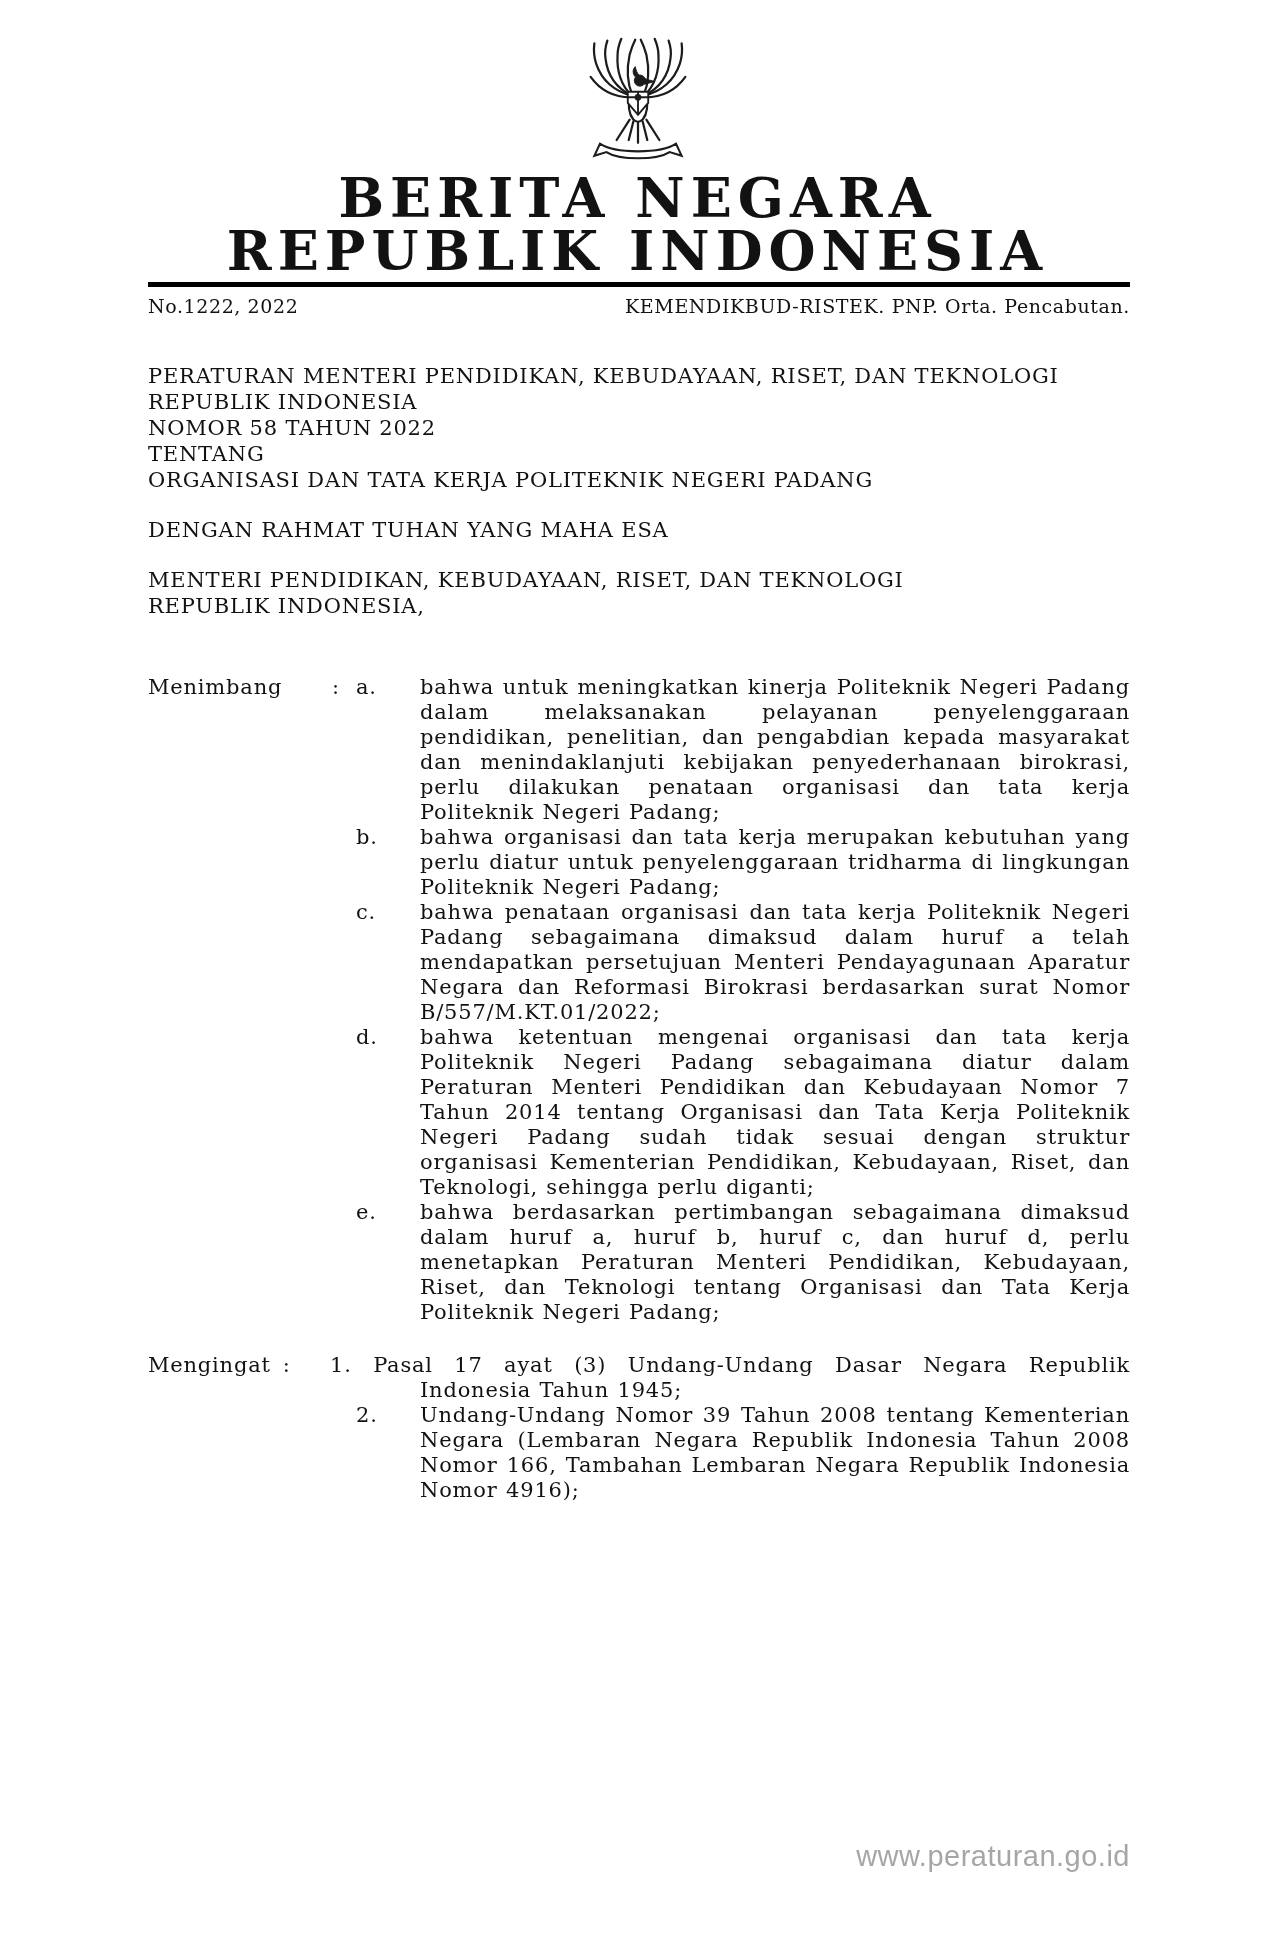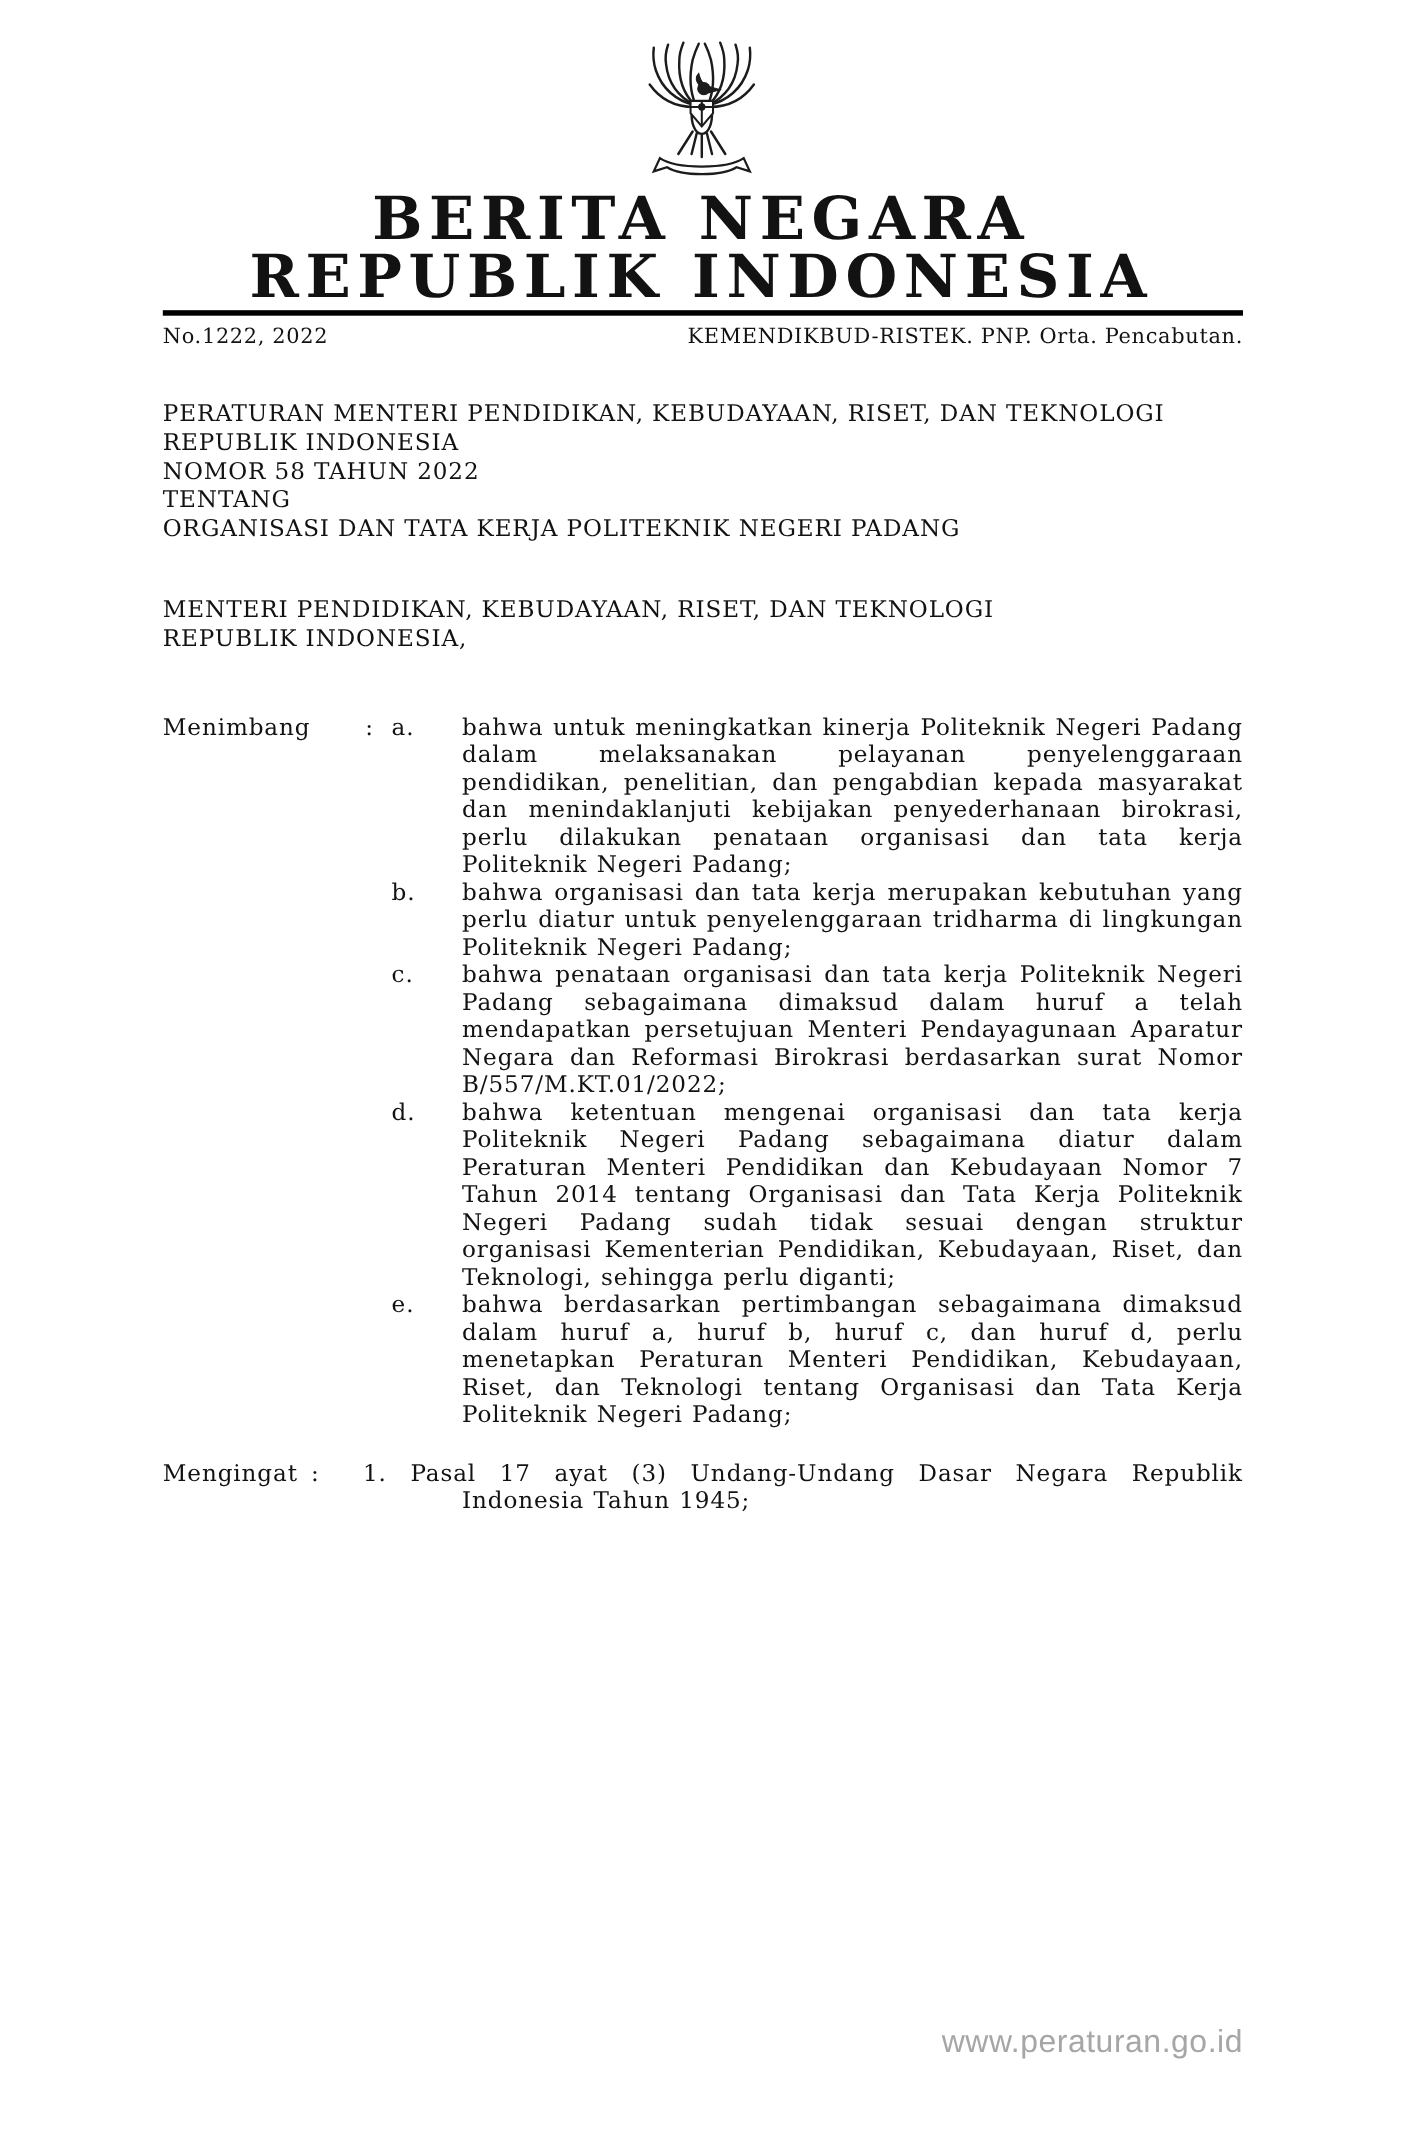--- a/index.html
+++ b/index.html
@@ -126,20 +126,21 @@
     <span>KEMENDIKBUD-RISTEK. PNP. Orta. Pencabutan.</span>
   </div>
 
   <div class="doc-heading">
     <div>PERATURAN MENTERI PENDIDIKAN, KEBUDAYAAN, RISET, DAN TEKNOLOGI</div>
     <div>REPUBLIK INDONESIA</div>
     <div>NOMOR 58 TAHUN 2022</div>
     <div>TENTANG</div>
     <div>ORGANISASI DAN TATA KERJA POLITEKNIK NEGERI PADANG</div>
     <div class="hgap"></div>
+    <div>DENGAN RAHMAT TUHAN YANG MAHA ESA</div>
     <div class="hgap"></div>
     <div>MENTERI PENDIDIKAN, KEBUDAYAAN, RISET, DAN TEKNOLOGI</div>
     <div>REPUBLIK INDONESIA,</div>
   </div>
 
   <div class="body-section">
 
     <div class="clause">
       <div class="clause-label">Menimbang</div>
       <div class="colon-cell">:</div>
@@ -149,20 +150,21 @@
         <div class="item"><span class="marker">c.</span><span>bahwa penataan organisasi dan tata kerja Politeknik Negeri Padang sebagaimana dimaksud dalam huruf a telah mendapatkan persetujuan Menteri Pendayagunaan Aparatur Negara dan Reformasi Birokrasi berdasarkan surat Nomor B/557/M.KT.01/2022;</span></div>
         <div class="item"><span class="marker">d.</span><span>bahwa ketentuan mengenai organisasi dan tata kerja Politeknik Negeri Padang sebagaimana diatur dalam Peraturan Menteri Pendidikan dan Kebudayaan Nomor 7 Tahun 2014 tentang Organisasi dan Tata Kerja Politeknik Negeri Padang sudah tidak sesuai dengan struktur organisasi Kementerian Pendidikan, Kebudayaan, Riset, dan Teknologi, sehingga perlu diganti;</span></div>
         <div class="item"><span class="marker">e.</span><span>bahwa berdasarkan pertimbangan sebagaimana dimaksud dalam huruf a, huruf b, huruf c, dan huruf d, perlu menetapkan Peraturan Menteri Pendidikan, Kebudayaan, Riset, dan Teknologi tentang Organisasi dan Tata Kerja Politeknik Negeri Padang;</span></div>
       </div>
     </div>
 
     <div class="clause2">
       <div class="clause-label"><span>Mengingat</span><span class="mengingat-colon">:</span></div>
       <div class="items">
         <div class="m-item-first"><span>1.</span> <span>Pasal 17 ayat (3) Undang-Undang Dasar Negara Republik Indonesia Tahun 1945;</span></div>
+        <div class="m-item"><span class="marker">2.</span><span>Undang-Undang Nomor 39 Tahun 2008 tentang Kementerian Negara (Lembaran Negara Republik Indonesia Tahun 2008 Nomor 166, Tambahan Lembaran Negara Republik Indonesia Nomor 4916);</span></div>
       </div>
     </div>
 
   </div>
 
   <div class="watermark">www.peraturan.go.id</div>
 
 </div>
 
 </body></html>

